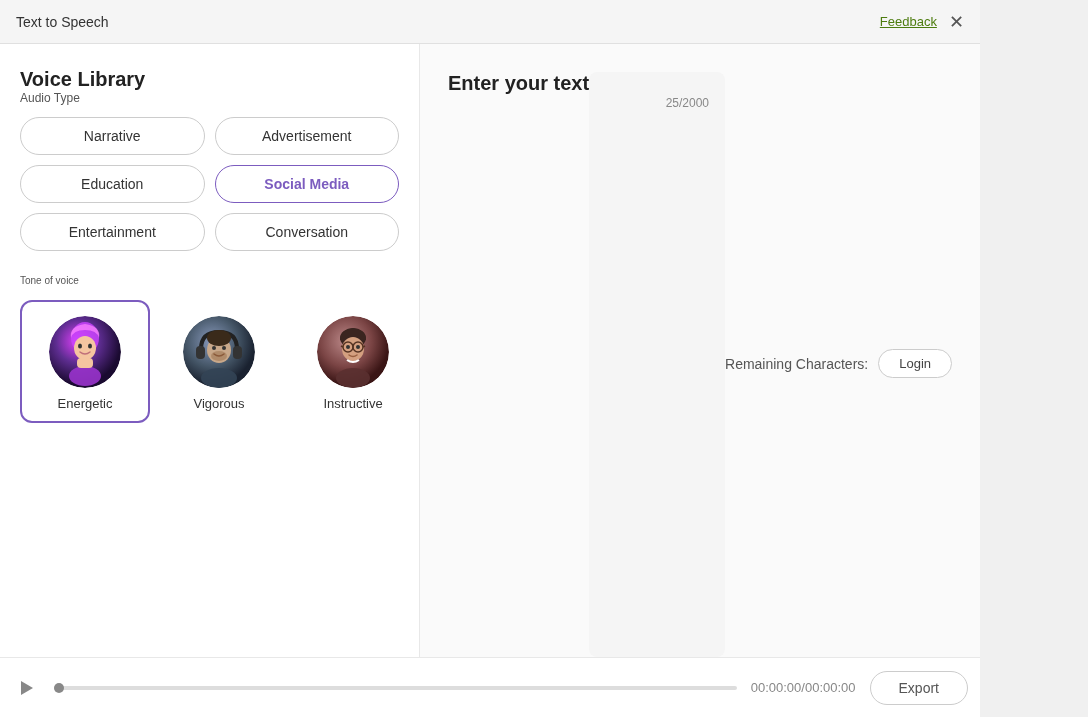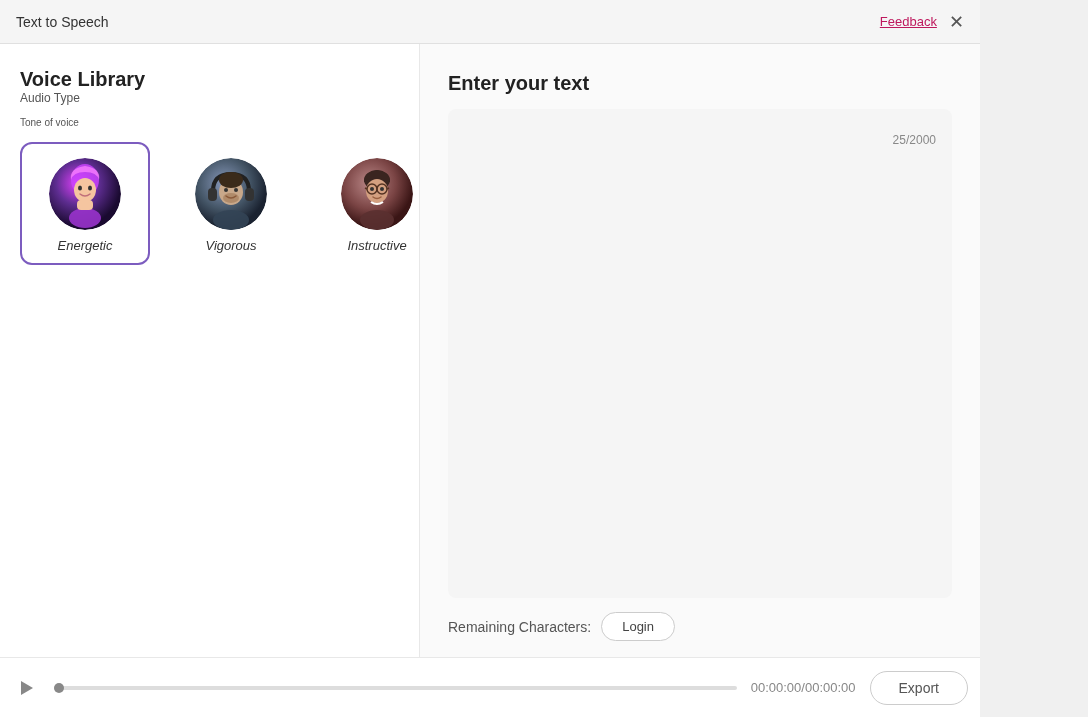--- a/index.html
+++ b/index.html
@@ -31,21 +31,21 @@
       color: #333;
       font-weight: 500;
     }
     .title-bar-actions {
       display: flex;
       align-items: center;
       gap: 12px;
     }
     .feedback-link {
       font-size: 13px;
-      color: #be185d;
+      color: #4d7c0f;
       text-decoration: underline;
       cursor: pointer;
     }
     .close-btn {
       font-size: 18px;
       color: #555;
       cursor: pointer;
       background: none;
       border: none;
       line-height: 1;
@@ -99,22 +99,21 @@
     }
     .tone-label {
       font-size: 10px;
       color: #555;
       margin-bottom: 14px;
       font-weight: 500;
     }
     .tone-grid {
       display: grid;
       grid-template-columns: repeat(3, 130px);
-      gap: 16px;
-      font-style: italic;
+      gap: 4px;
     }
     .tone-card {
       display: flex;
       flex-direction: column;
       align-items: center;
       padding: 14px 10px 10px;
       border-radius: 12px;
       border: 2px solid transparent;
       cursor: pointer;
       background: #fff;
@@ -137,21 +136,20 @@
     .tone-name {
       font-size: 13px;
       color: #333;
       text-align: center;
     }
 
     
     .right-panel {
       flex: 1;
       display: flex;
-      flex-direction: column;
       background: #fafafa;
       padding: 28px 28px 0;
       justify-content: space-between;
     }
     .enter-text-label {
       font-size: 20px;
       font-weight: 600;
       color: #222;
       margin-bottom: 14px;
     }
@@ -275,20 +273,28 @@
       <span class="feedback-link">Feedback</span>
       <button class="close-btn">✕</button>
     </div>
   </div>
 
   <div class="main-content">
 
     <div class="left-panel">
       <div class="voice-library-title">Voice Library</div>
       <div class="section-label">Audio Type</div>
+      <div class="audio-type-grid">
+        <button class="audio-type-btn">Narrative</button>
+        <button class="audio-type-btn">Advertisement</button>
+        <button class="audio-type-btn">Education</button>
+        <button class="audio-type-btn active">Social Media</button>
+        <button class="audio-type-btn">Entertainment</button>
+        <button class="audio-type-btn">Conversation</button>
+      </div>
 
       <div class="tone-label">Tone of voice</div>
       <div class="tone-grid">
 
         <div class="tone-card active">
           <div class="tone-avatar">
             <svg width="72" height="72" viewBox="0 0 72 72" xmlns="http://www.w3.org/2000/svg">
               <defs>
                 <radialGradient id="bg1" cx="40%" cy="35%" r="60%">
                   <stop offset="0%" stop-color="#e040fb"></stop>

